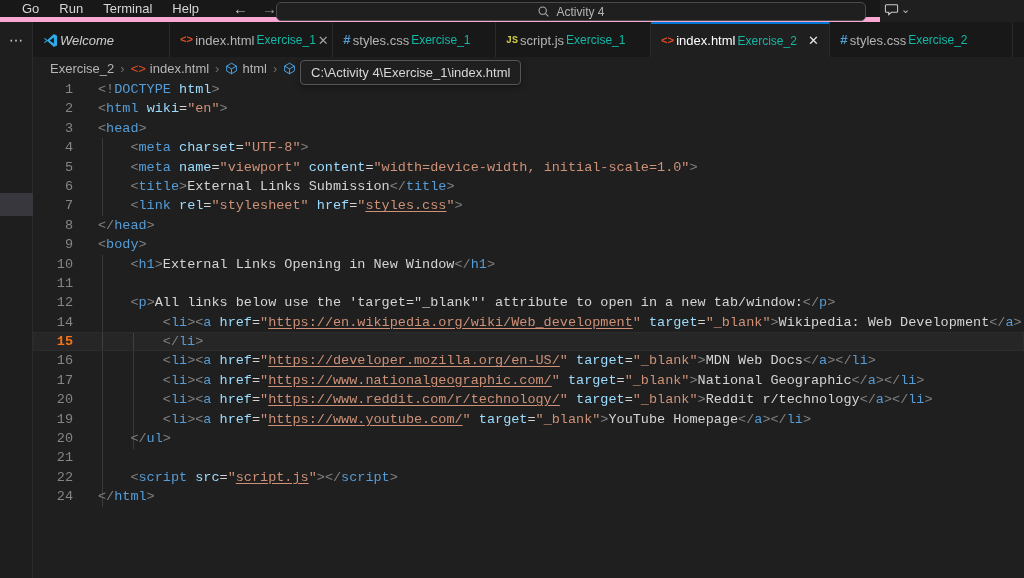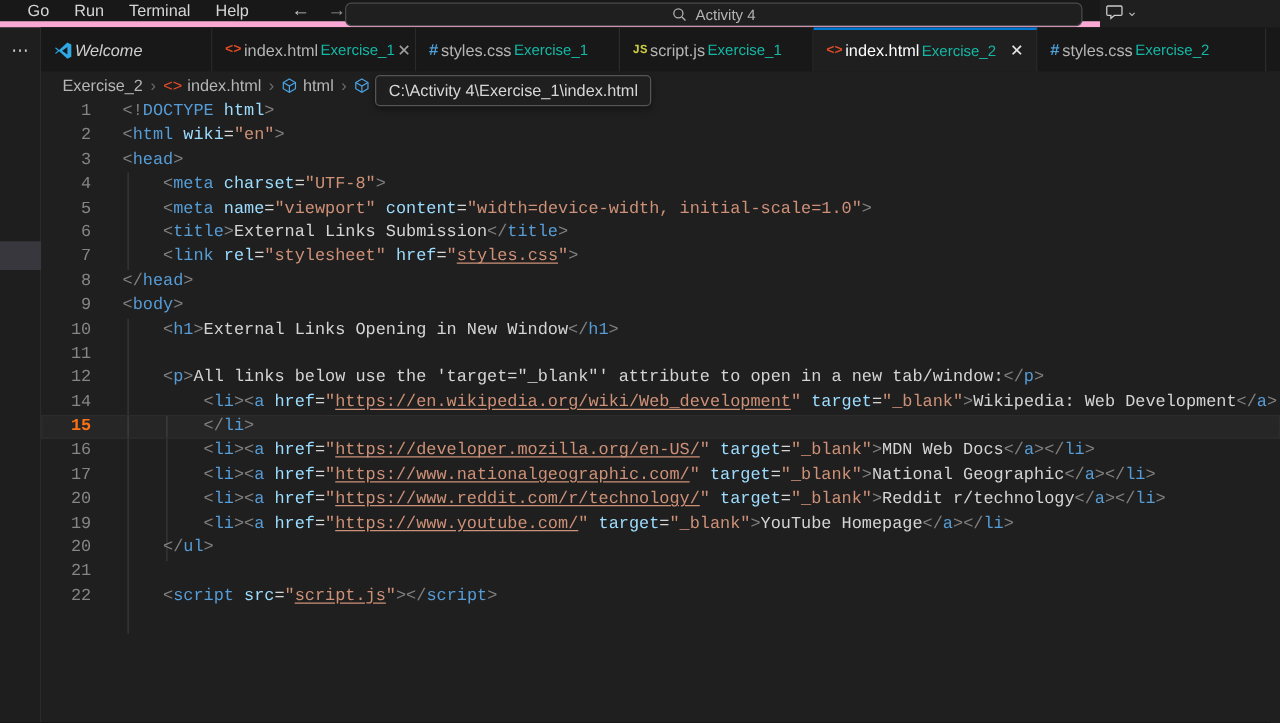--- a/index.html
+++ b/index.html
@@ -258,18 +258,22 @@
             <span class="lc"><span class="tk-pl">    </span><span class="tk-pu">&lt;/</span><span class="tk-tg">ul</span><span class="tk-pu">&gt;</span></span>
           </div>
           <div class="code-line">
             <span class="ln">21</span>
             <span class="lc"></span>
           </div>
           <div class="code-line">
             <span class="ln">22</span>
             <span class="lc"><span class="tk-pl">    </span><span class="tk-pu">&lt;</span><span class="tk-tg">script</span><span class="tk-pl"> </span><span class="tk-at">src</span><span class="tk-pl">=</span><span class="tk-st">"</span><span class="tk-lk">script.js</span><span class="tk-st">"</span><span class="tk-pu">&gt;&lt;/</span><span class="tk-tg">script</span><span class="tk-pu">&gt;</span></span>
           </div>
+          <div class="code-line">
+            <span class="ln">24</span>
+            <span class="lc"><span class="tk-pu">&lt;/</span><span class="tk-tg">html</span><span class="tk-pu">&gt;</span></span>
+          </div>
         </div>
     </div>
   </div>
 
   <div class="tooltip">C:\Activity 4\Exercise_1\index.html</div>
 </div>
 
 </body></html>

